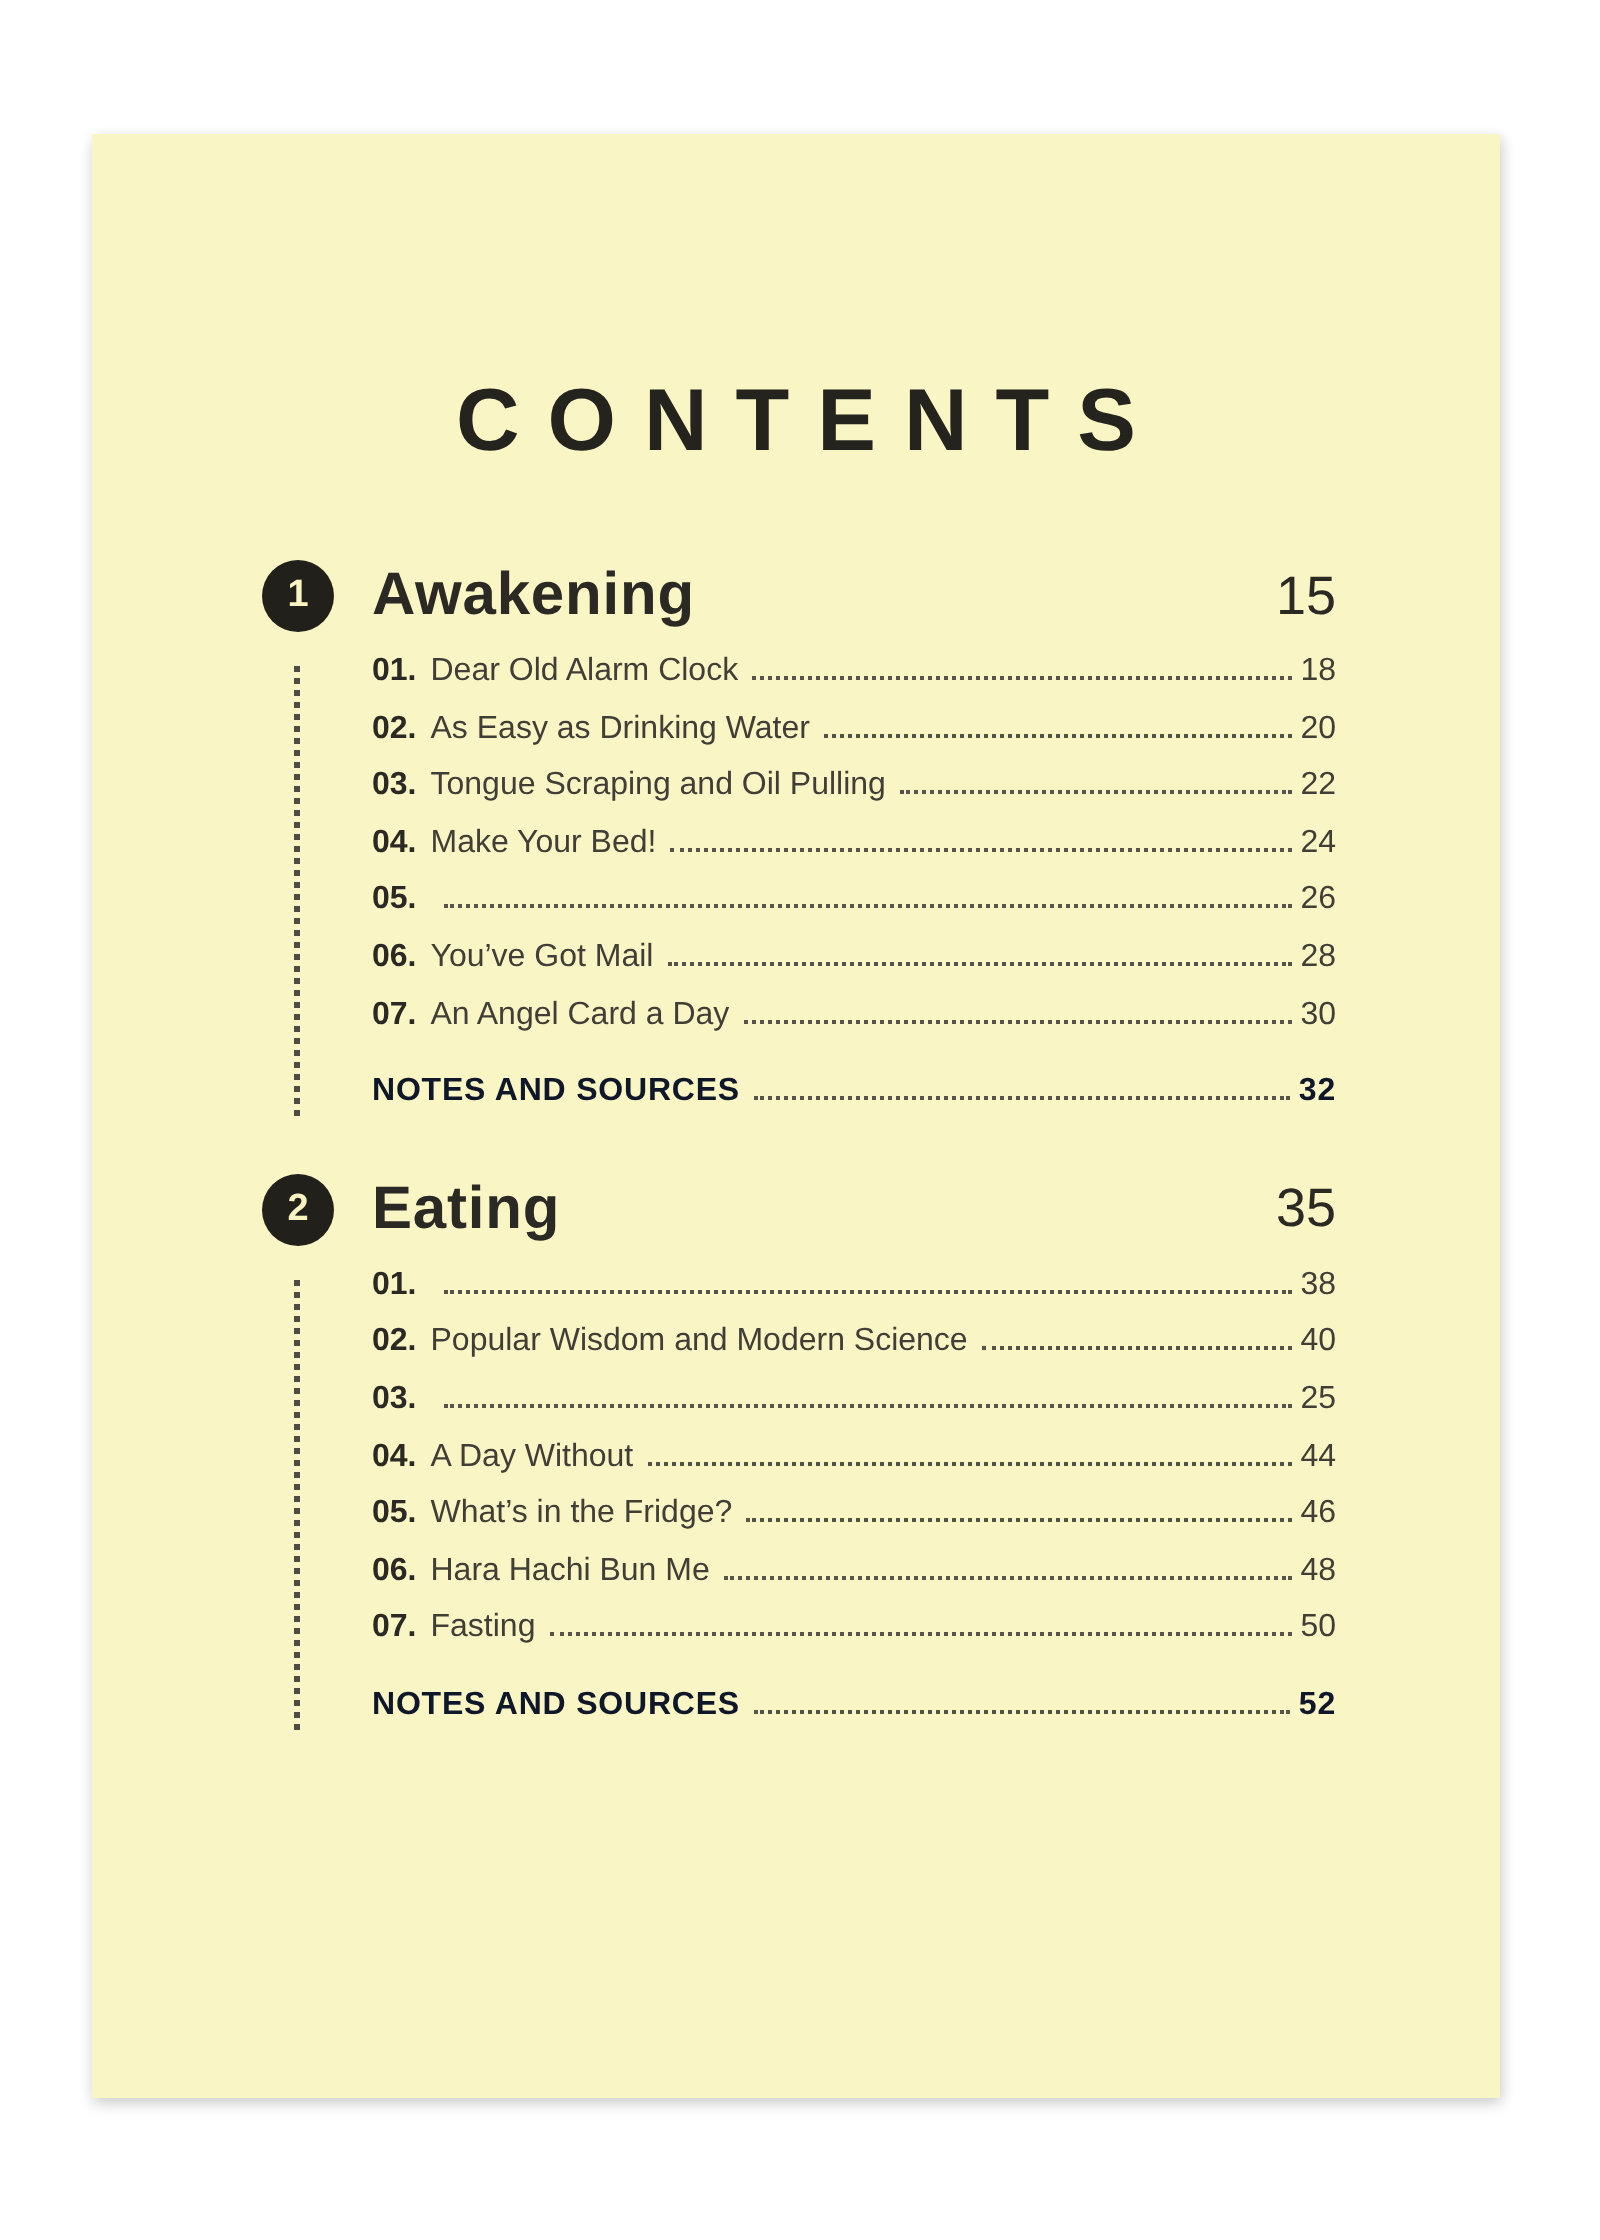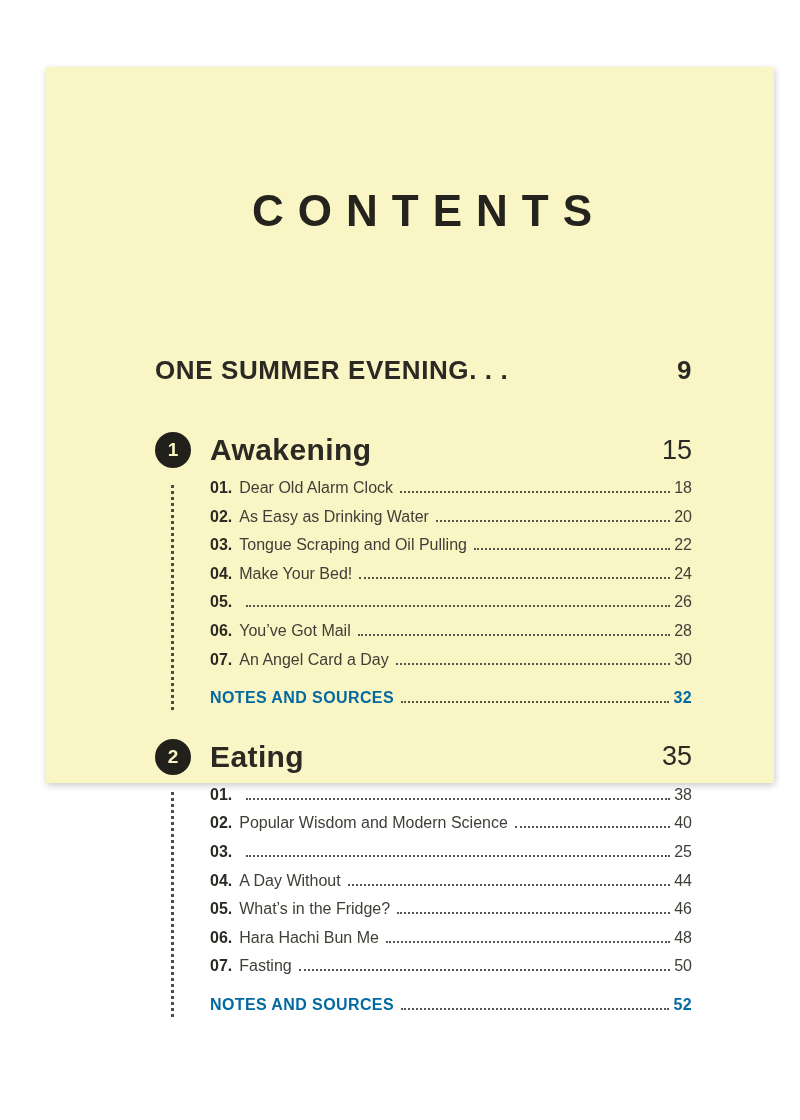--- a/index.html
+++ b/index.html
@@ -15,24 +15,23 @@
     position: relative;
     width: 800px;
     height: 1120px;
     background: #ffffff;
   }
   .card {
     position: absolute;
     left: 46px;
     top: 67px;
     width: 704px;
-    height: 716px;
+    height: 982px;
     background: #faf5c4;
     box-shadow: 0 3px 7px rgba(0,0,0,0.16), 3px 1px 6px rgba(0,0,0,0.06);
-    padding-left: 24px;
   }
   .book-title {
     margin: 0;
     padding-top: 122px;
     text-align: center;
     text-indent: 14px;
     font-size: 44px;
     line-height: 44px;
     font-weight: 700;
     letter-spacing: 14px;
@@ -114,35 +113,31 @@
     flex: 1;
     min-width: 18px;
     border-bottom: 2.2px dotted #57544b;
     margin: 0 4px 0 7px;
   }
   .row .pg { white-space: nowrap; }
   .row.notes {
     margin-top: 10px;
     font-weight: 700;
     letter-spacing: 0.4px;
-    color: #0369a1;
+    color: #0f172a;
   }
 </style>
 </head>
 <body>
 
 <div class="stage">
   <div class="card">
 
     <h1 class="book-title">CONTENTS</h1>
 
-    <div class="intro-row">
-      <span>ONE SUMMER EVENING. . .</span>
-      <span class="pg-big">9</span>
-    </div>
 
     <section class="chapter">
       <span class="badge">
           <span>1</span>
         </span>
       <span class="dotline"></span>
       <div class="ch-head">
         <span class="ch-title">Awakening</span>
         <span class="pg-big2">15</span>
       </div>

